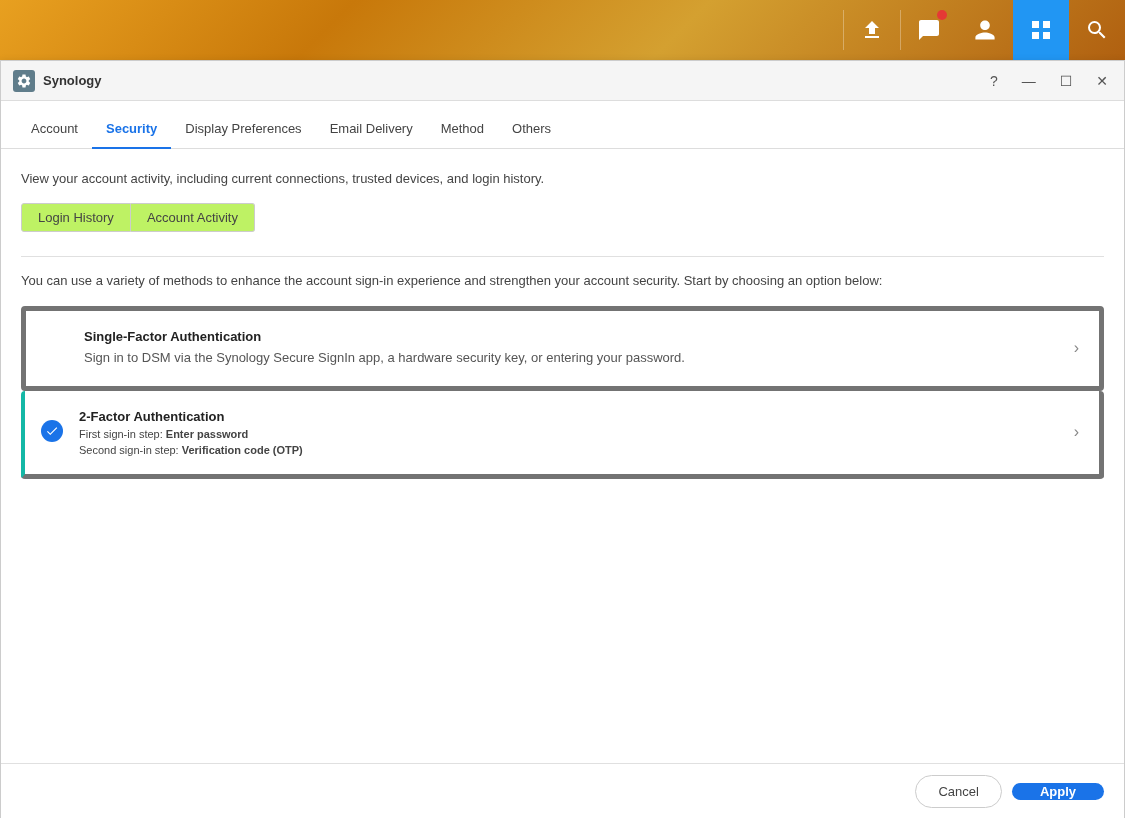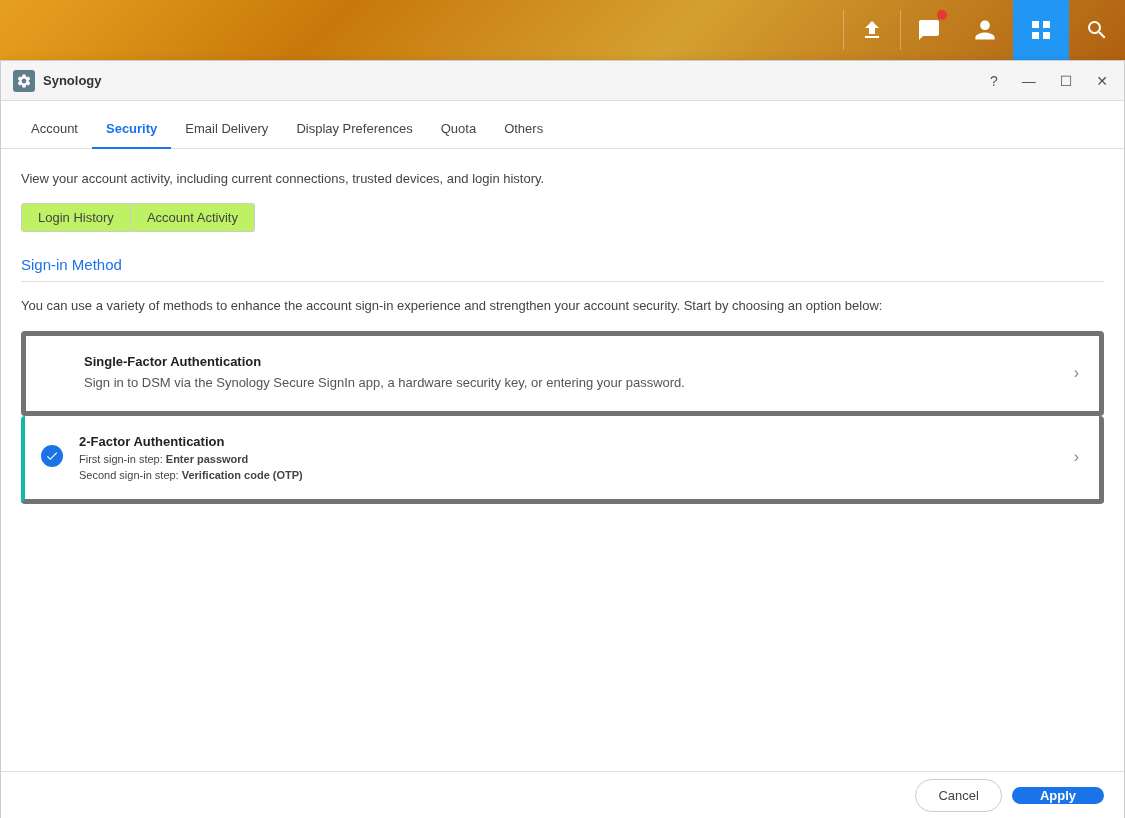--- a/index.html
+++ b/index.html
@@ -257,21 +257,21 @@
     .auth-card.active-card .auth-card-inner {
       padding-left: 16px;
     }
 
     
     .bottom-bar {
       position: absolute;
       bottom: 0;
       left: 0;
       right: 0;
-      height: 48px;
+      height: 56px;
       background: white;
       border-top: 1px solid #e0e0e0;
       display: flex;
       align-items: center;
       justify-content: flex-end;
       padding: 0 20px;
       gap: 10px;
     }
     .btn-cancel {
       padding: 8px 22px;
@@ -342,35 +342,34 @@
       <span class="window-control">?</span>
       <span class="window-control">—</span>
       <span class="window-control">☐</span>
       <span class="window-control">✕</span>
     </div>
   </div>
 
   <div class="tab-bar">
     <div class="tab-item">Account</div>
     <div class="tab-item active">Security</div>
+    <div class="tab-item">Display Preferences</div>
     <div class="tab-item">Email Delivery</div>
-    <div class="tab-item">Display Preferences</div>
-    <div class="tab-item">Quota</div>
+    <div class="tab-item">Method</div>
     <div class="tab-item">Others</div>
   </div>
 
   <div class="content">
     <p class="description-text">View your account activity, including current connections, trusted devices, and login history.</p>
 
     <div class="sub-tab-bar">
       <button class="sub-tab">Login History</button>
       <button class="sub-tab">Account Activity</button>
     </div>
 
-    <h2 class="section-title">Sign-in Method</h2>
     <hr class="section-divider">
     <p class="section-description">You can use a variety of methods to enhance the account sign-in experience and strengthen your account security. Start by choosing an option below:</p>
 
     <div class="auth-card">
       <div class="auth-card-inner">
         <div class="auth-card-check">
           
         </div>
         <div class="auth-card-content">
           <div class="auth-card-title">Single-Factor Authentication</div>

